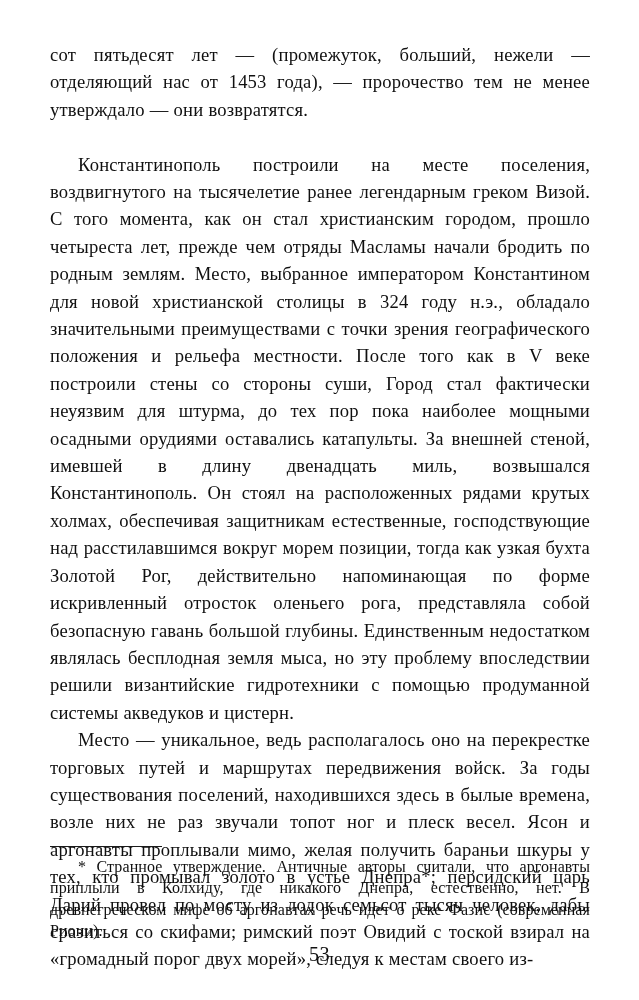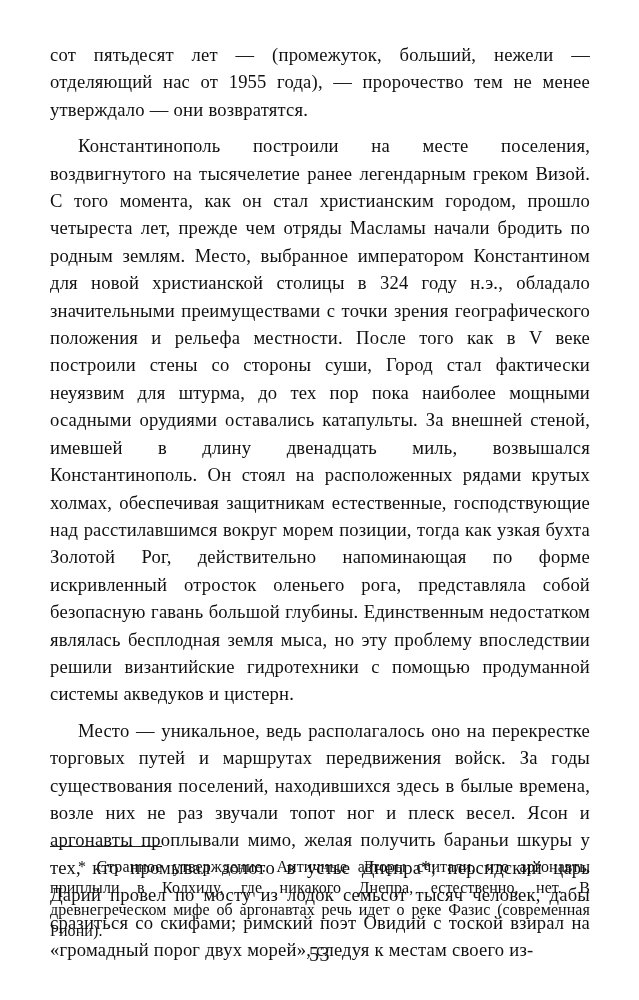--- a/index.html
+++ b/index.html
@@ -30,21 +30,20 @@
     font-size: 18.6px;
     line-height: 27.4px;
     text-align: justify;
     text-justify: inter-word;
     letter-spacing: 0.01em;
     word-spacing: 0.01em;
     hyphens: none;
   }
   p.body.indent {
     text-indent: 28px;
-    margin-top: 9px;
   }
   p.gap {
     margin-top: 27.4px;
   }
   .footnote-zone {
     position: absolute;
     left: 50px;
     top: 846px;
     width: 540px;
   }
@@ -75,21 +74,21 @@
     line-height: 24px;
     letter-spacing: 0.02em;
   }
 </style>
 </head>
 <body>
 
 <div class="page">
 
   <div class="textblock">
-    <p class="body">сот пятьдесят лет — (промежуток, больший, нежели — отделяющий нас от 1955 года), — пророчество тем не менее утверждало — они возвратятся.</p>
+    <p class="body">сот пятьдесят лет — (промежуток, больший, нежели — отделяющий нас от 1453 года), — пророчество тем не менее утверждало — они возвратятся.</p>
 
     <p class="body indent gap">Константинополь построили на месте поселения, воздвигнутого на тысячелетие ранее легендарным греком Визой. С того момента, как он стал христианским городом, прошло четыреста лет, прежде чем отряды Масламы начали бродить по родным землям. Место, выбранное императором Константином для новой христианской столицы в 324 году н.э., обладало значительными преимуществами с точки зрения географического положения и рельефа местности. После того как в V веке построили стены со стороны суши, Город стал фактически неуязвим для штурма, до тех пор пока наиболее мощными осадными орудиями оставались катапульты. За внешней стеной, имевшей в длину двенадцать миль, возвышался Константинополь. Он стоял на расположенных рядами крутых холмах, обеспечивая защитникам естественные, господствующие над расстилавшимся вокруг морем позиции, тогда как узкая бухта Золотой Рог, действительно напоминающая по форме искривленный отросток оленьего рога, представляла собой безопасную гавань большой глубины. Единственным недостатком являлась бесплодная земля мыса, но эту проблему впоследствии решили византийские гидротехники с помощью продуманной системы акведуков и цистерн.</p>
 
     <p class="body indent">Место — уникальное, ведь располагалось оно на перекрестке торговых путей и маршрутах передвижения войск. За годы существования поселений, находившихся здесь в былые времена, возле них не раз звучали топот ног и плеск весел. Ясон и аргонавты проплывали мимо, желая получить бараньи шкуры у тех, кто промывал золото в устье Днепра*; персидский царь Дарий провел по мосту из лодок семьсот тысяч человек, дабы сразиться со скифами; римский поэт Овидий с тоской взирал на «громадный порог двух морей», следуя к местам своего из-</p>
   </div>
 
   <div class="footnote-zone">
     <hr class="footnote-rule">
     <p class="footnote">* Странное утверждение. Античные авторы считали, что аргонавты приплыли в Колхиду, где никакого Днепра, естественно, нет. В древнегреческом мифе об аргонавтах речь идет о реке Фазис (современная Риони).</p>
   </div>

